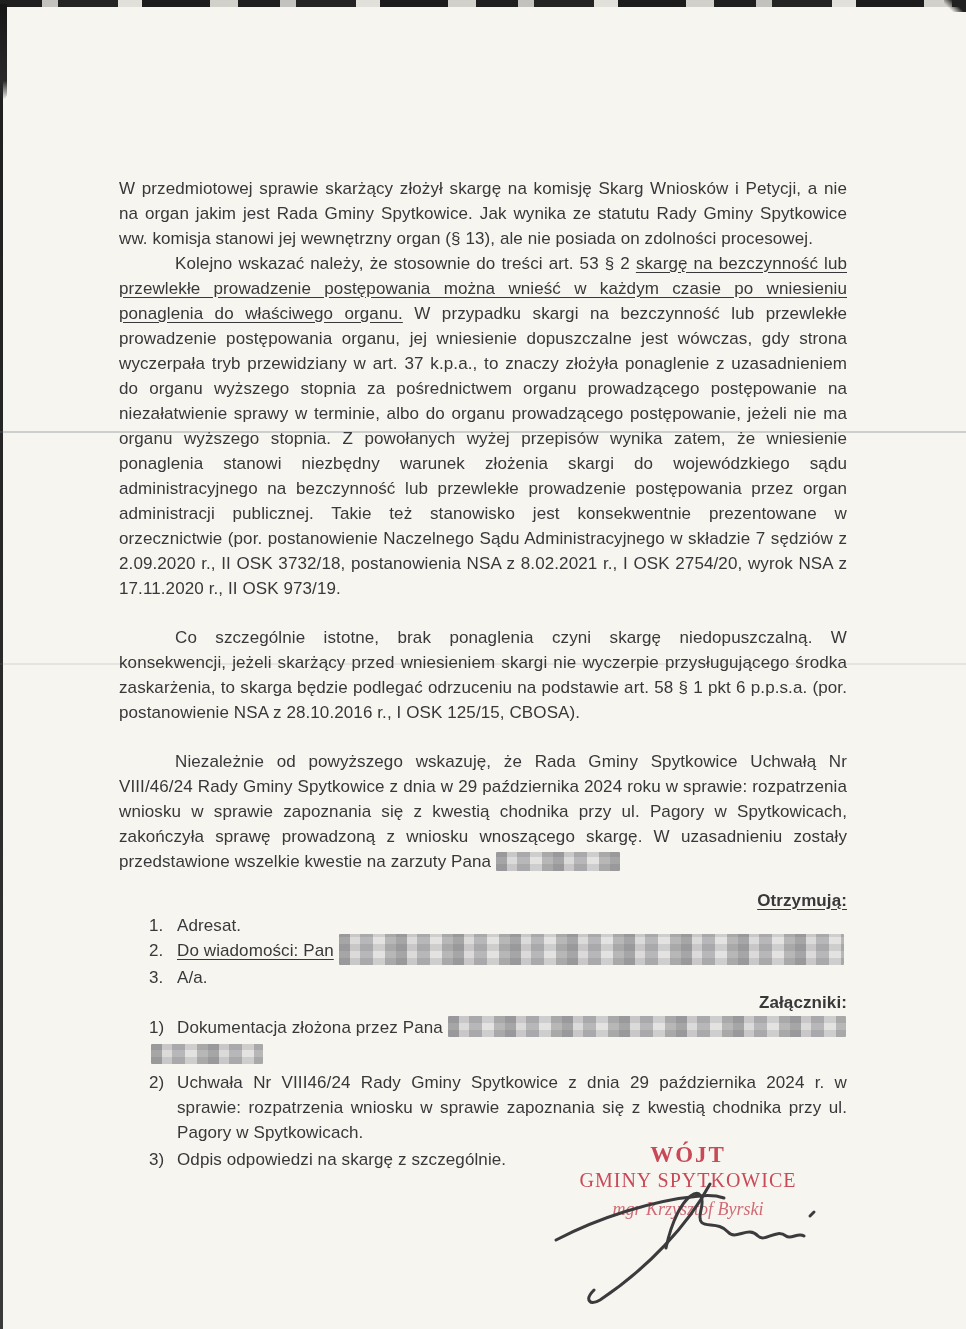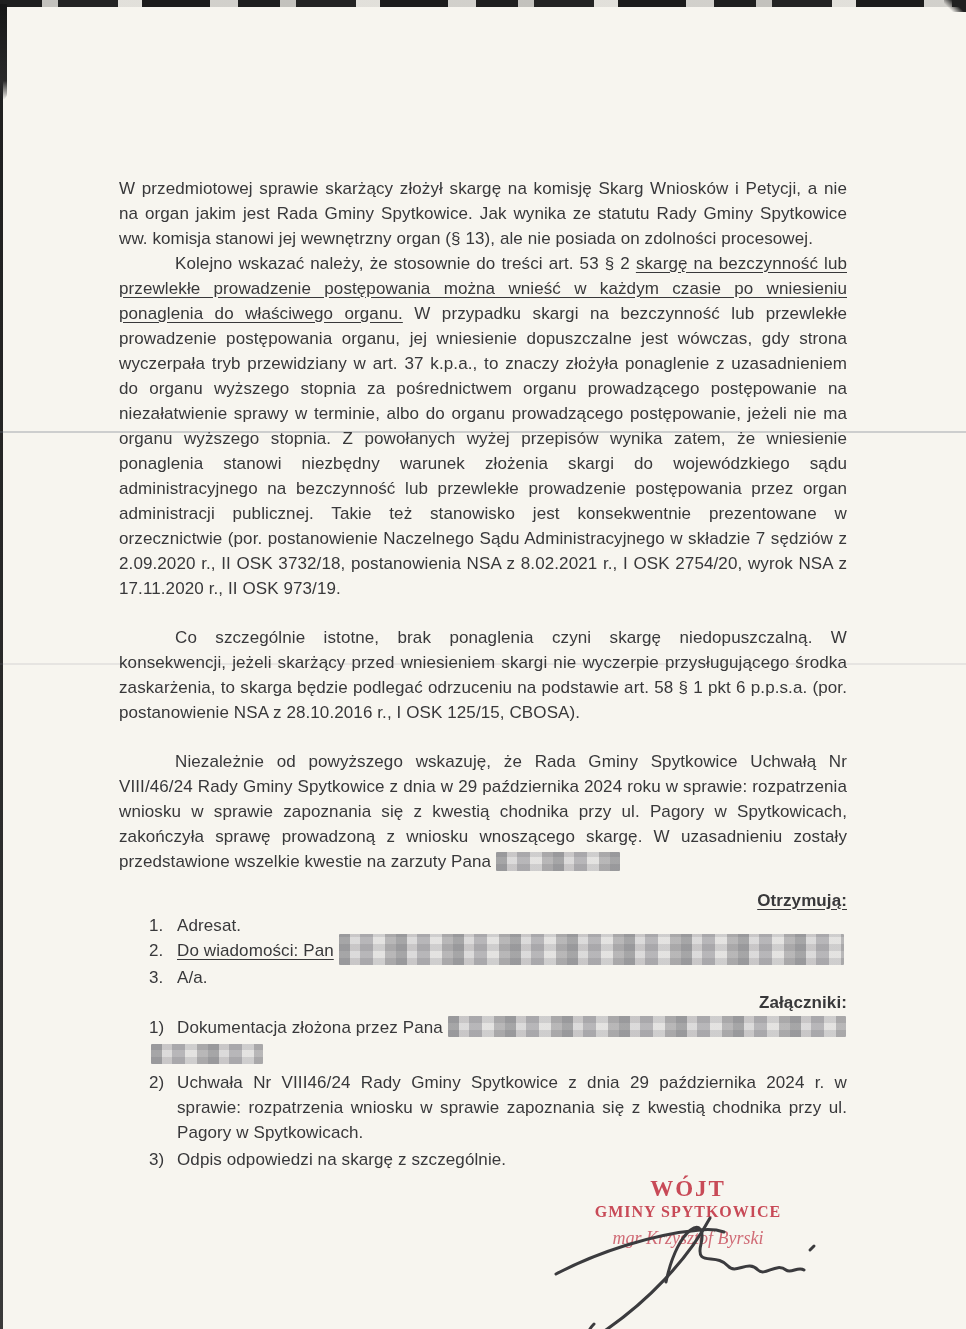--- a/index.html
+++ b/index.html
@@ -69,26 +69,26 @@
         rgba(120,120,128,.46) 21px 34px, rgba(185,185,192,.16) 34px 46px, rgba(105,105,112,.4) 46px 57px),
       repeating-linear-gradient(0deg, rgba(130,130,138,.30) 0 7px, rgba(210,210,215,.28) 7px 14px);
     filter:blur(.4px);
   }
   .redact-zarzuty{width:124px;height:19px;}
   .redact-wiadomosci{width:505px;height:31px;vertical-align:-9px;margin-top:-6px;}
   .redact-dok-1{width:398px;height:21px;}
   .redact-dok-2{display:block;width:112px;height:20px;margin:4px 0 2px -26px;}
   
   .sig{
-    position:absolute;left:548px;top:1176px;width:280px;
+    position:absolute;left:548px;top:1142px;width:280px;
     text-align:center;
     font-family:"Liberation Serif", serif;
   }
   .sig-title1{font-size:23px;font-weight:bold;letter-spacing:2px;margin:0;}
-  .sig-title2{font-size:16px;font-weight:bold;letter-spacing:1px;margin:1px 0 0 0;}
+  .sig-title2{font-size:20px;font-weight:normal;letter-spacing:1px;margin:1px 0 0 0;}
   .sig-name{font-size:18px;font-style:italic;margin:7px 0 0 0;}
   .sig-ink{position:absolute;left:-10px;top:28px;pointer-events:none;}
 </style>
 </head>
 <body>
 
 <div class="page">
 
   <div class="scan-top"></div>
   <div class="scan-left"></div>

